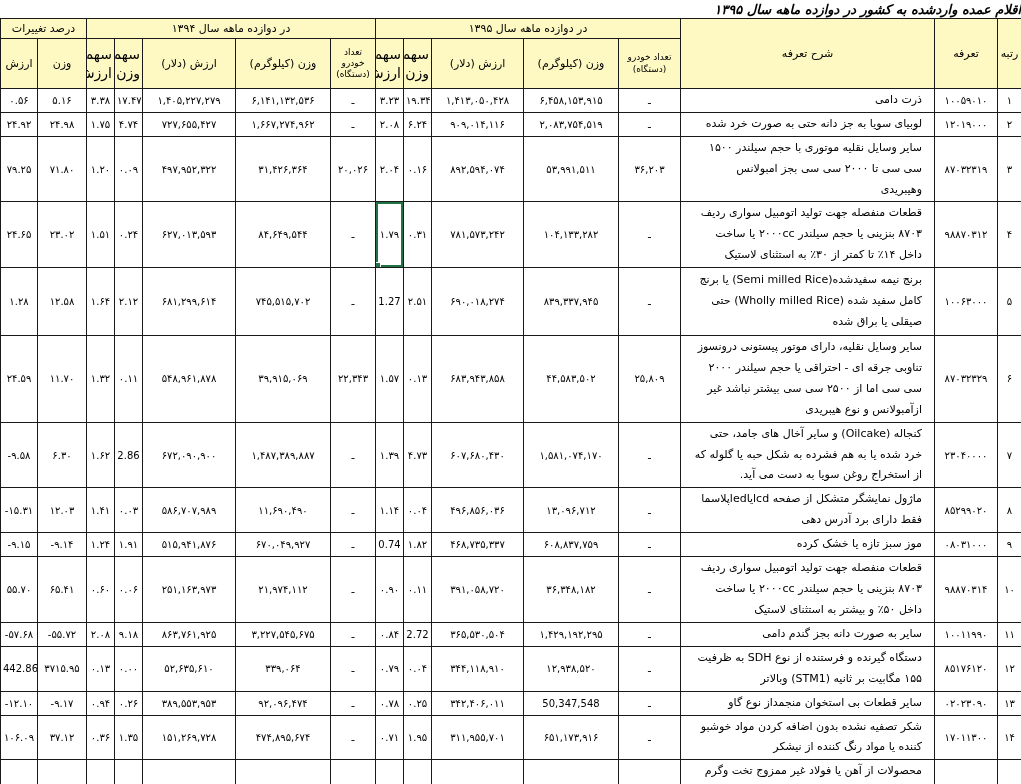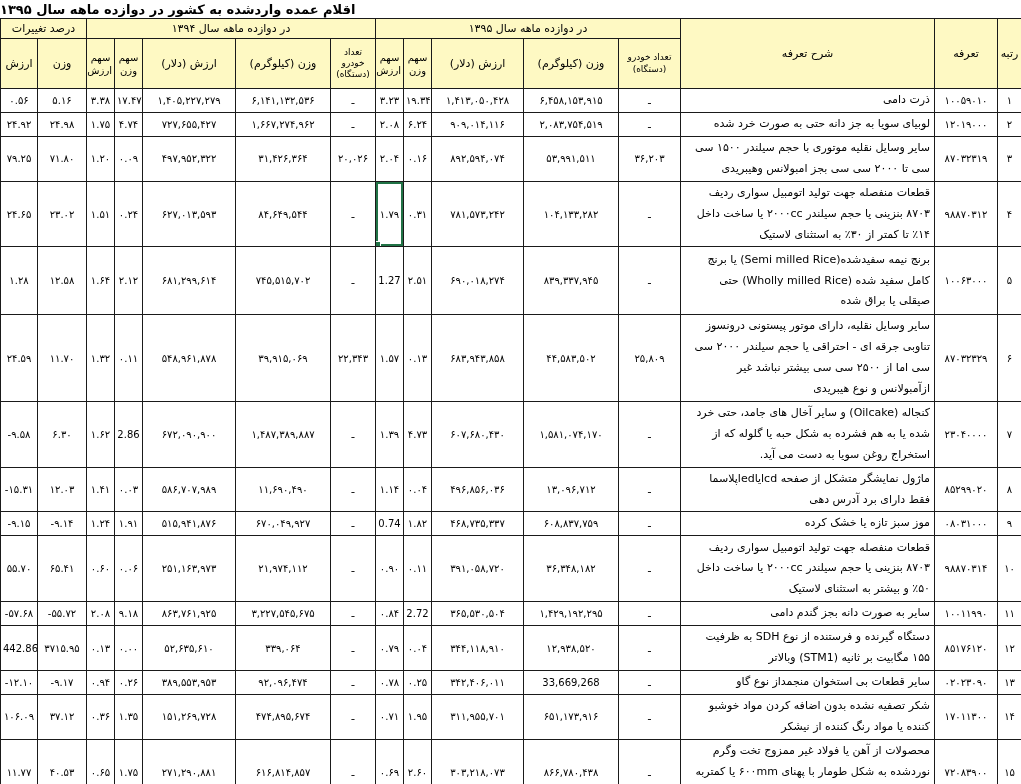--- a/index.html
+++ b/index.html
@@ -1,26 +1,26 @@
 <!DOCTYPE html>
 <html lang="fa"><head>
 <meta charset="utf-8">
 <style>
   html,body{margin:0;padding:0;background:#fff;}
   body{width:1021px;height:784px;overflow:hidden;font-family:"DejaVu Sans",sans-serif;color:#000;}
-  .title{font-size:13px;font-weight:bold;text-align:left;margin:2px 0 1px 0;direction:rtl;}
+  .title{font-size:13px;font-weight:bold;text-align:right;margin:2px 0 1px 0;direction:rtl;font-style:italic;}
   table{border-collapse:collapse;table-layout:fixed;width:1021px;direction:rtl;}
   th,td{border:1px solid #1a1a1a;vertical-align:middle;padding:0 2px;overflow:hidden;}
   thead th{background:#fef9c3;font-weight:normal;font-size:11px;}
   th.small{font-size:9px;line-height:1.25;}
-  th.share{font-size:10px;line-height:1.3;}
+  th.share{font-size:14px;line-height:1.3;}
   .grp{height:20px;font-size:11px;}
   .sub{height:50px;}
   td.num{direction:ltr;text-align:center;font-size:10px;white-space:nowrap;}
-  td.desc{font-size:11px;text-align:right;padding:1px 4px;line-height:1.9;}
+  td.desc{font-size:11px;text-align:right;padding:1px 12px;line-height:1.9;}
   td.rank{background:#fff;}
   td.selected{position:relative;box-shadow:inset 0 0 0 2px #217346;}
   td.selected::after{content:"";position:absolute;left:-3px;bottom:-3px;width:6px;height:6px;background:#217346;border:1px solid #fff;z-index:3;}
 </style>
 </head>
 <body>
 
 <div class="title">اقلام عمده واردشده به کشور در دوازده ماهه سال ۱۳۹۵</div>
 
 <table>
@@ -268,21 +268,21 @@
         <td class="num">۰.۰۰</td>
         <td class="num">۰.۱۳</td>
         <td class="num">۳۷۱۵.۹۵</td>
         <td class="num">442.86</td>
       </tr>
       <tr style="height: 22px;">
         <td class="num rank">۱۳</td>
         <td class="num">۰۲۰۲۳۰۹۰</td>
         <td class="desc">سایر قطعات بی استخوان منجمداز نوع گاو</td>
         <td class="num">ـ</td>
-        <td class="num">33,669,268</td>
+        <td class="num">50,347,548</td>
         <td class="num">۳۴۲,۴۰۶,۰۱۱</td>
         <td class="num">۰.۲۵</td>
         <td class="num">۰.۷۸</td>
         <td class="num">ـ</td>
         <td class="num">۹۲,۰۹۶,۴۷۴</td>
         <td class="num">۳۸۹,۵۵۳,۹۵۳</td>
         <td class="num">۰.۲۶</td>
         <td class="num">۰.۹۴</td>
         <td class="num">-۹.۱۷</td>
         <td class="num">-۱۲.۱۰</td>

